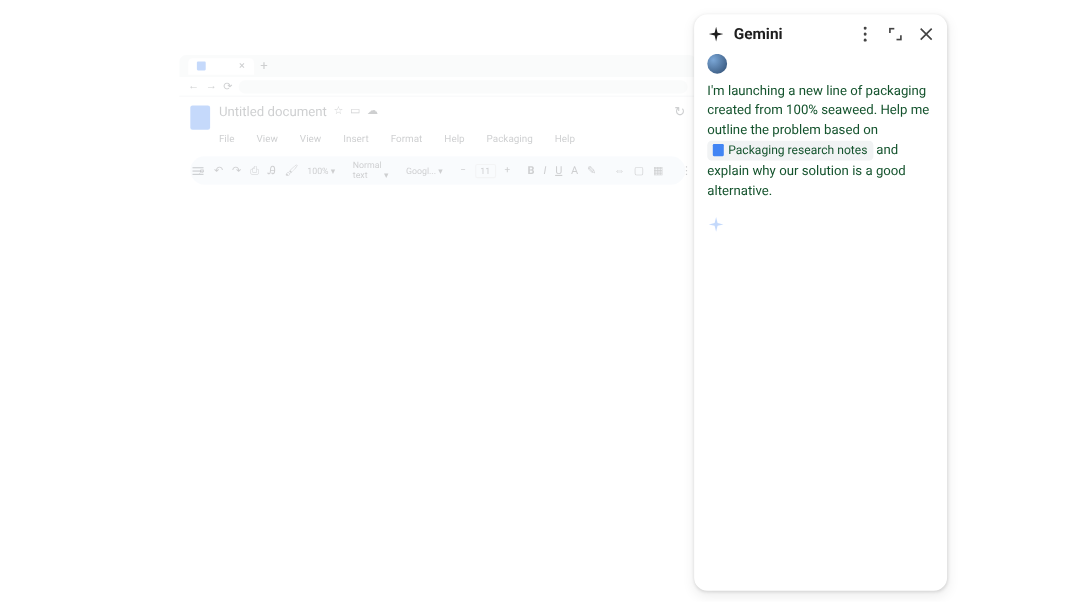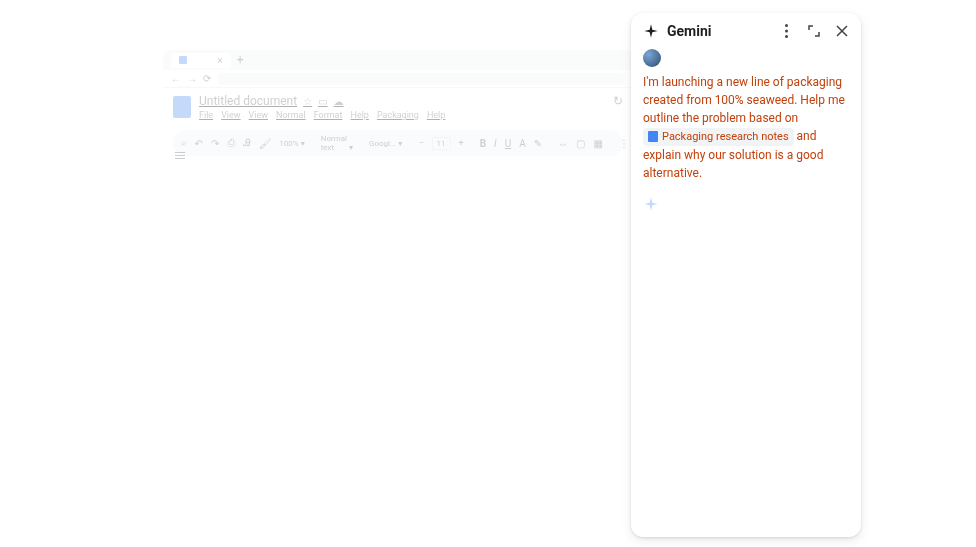--- a/index.html
+++ b/index.html
@@ -79,39 +79,38 @@
     }
     .docs-icon {
       width: 18px;
       height: 22px;
       background: #4285f4;
       border-radius: 2px;
       margin-top: 2px;
     }
     .docs-title-area {
       flex: 1;
-      text-decoration: underline;
     }
     .docs-title {
       font-size: 12px;
       color: #5f6368;
       display: flex;
       align-items: center;
       gap: 6px;
     }
     .star-icon, .folder-icon, .cloud-icon {
       font-size: 10px;
       color: #5f6368;
     }
     .menu-bar {
       display: flex;
-      gap: 8px;
+      gap: 20px;
       font-size: 9px;
       color: #5f6368;
-      margin-top: 2px;
+      margin-top: 14px;
     }
     .history-icon {
       color: #5f6368;
       font-size: 12px;
     }
     .toolbar {
       background: #edf2fa;
       border-radius: 16px;
       margin: 4px 10px;
       padding: 4px 8px;
@@ -210,21 +209,21 @@
     .avatar {
       width: 18px;
       height: 18px;
       border-radius: 50%;
       background: radial-gradient(circle at 30% 30%, #7ba7d7, #2c4a6e);
       margin-bottom: 6px;
     }
     .user-message {
       font-size: 12px;
       line-height: 1.5;
-      color: #c2410c;
+      color: #14532d;
     }
     .file-chip {
       display: inline-flex;
       align-items: center;
       gap: 4px;
       background: #f1f3f4;
       border-radius: 4px;
       padding: 1px 5px;
       font-size: 11px;
       vertical-align: middle;
@@ -287,21 +286,21 @@
       <div class="docs-title">
         <span>Untitled document</span>
         <span class="star-icon">☆</span>
         <span class="folder-icon">▭</span>
         <span class="cloud-icon">☁</span>
       </div>
       <div class="menu-bar">
         <span>File</span>
         <span>View</span>
         <span>View</span>
-        <span>Normal</span>
+        <span>Insert</span>
         <span>Format</span>
         <span>Help</span>
         <span>Packaging</span>
         <span>Help</span>
       </div>
     </div>
     <span class="history-icon">↻</span>
   </div>
   <div class="toolbar">
     <span class="toolbar-icon">⌕</span>

